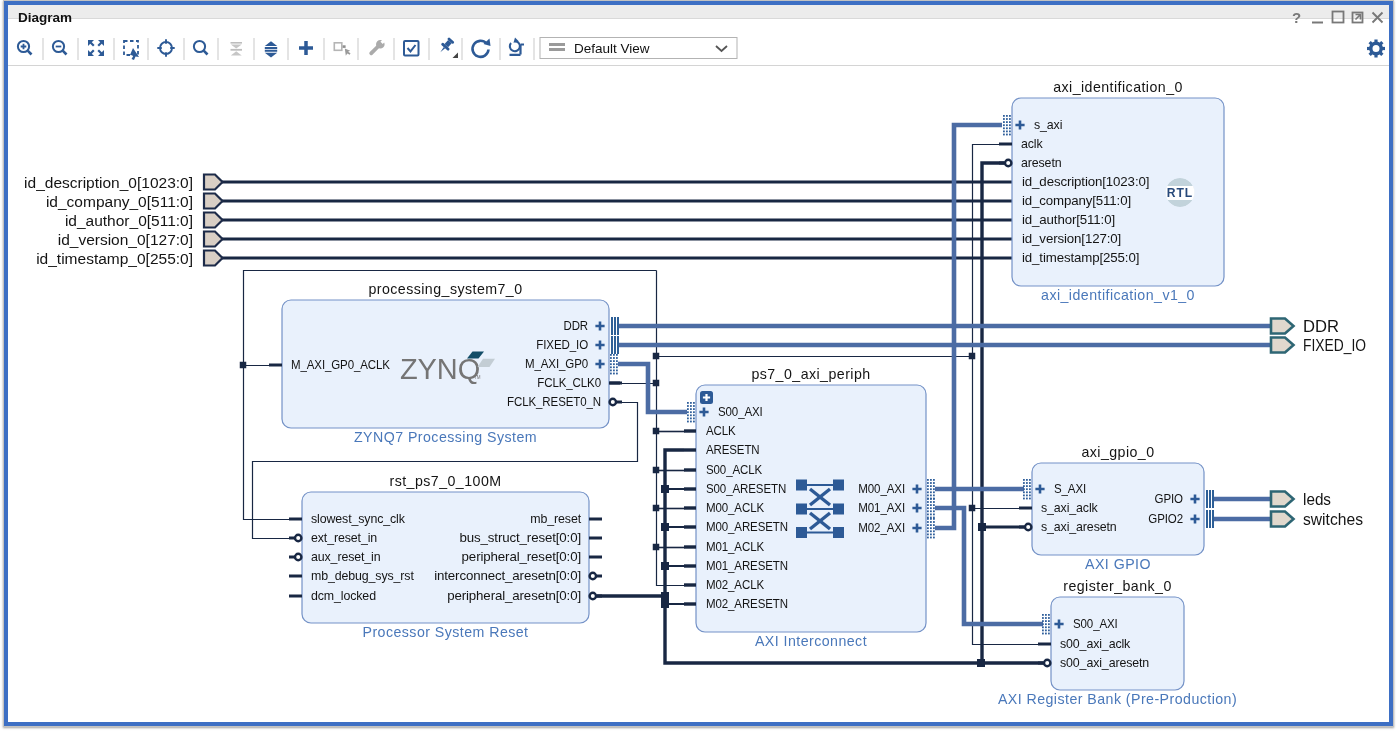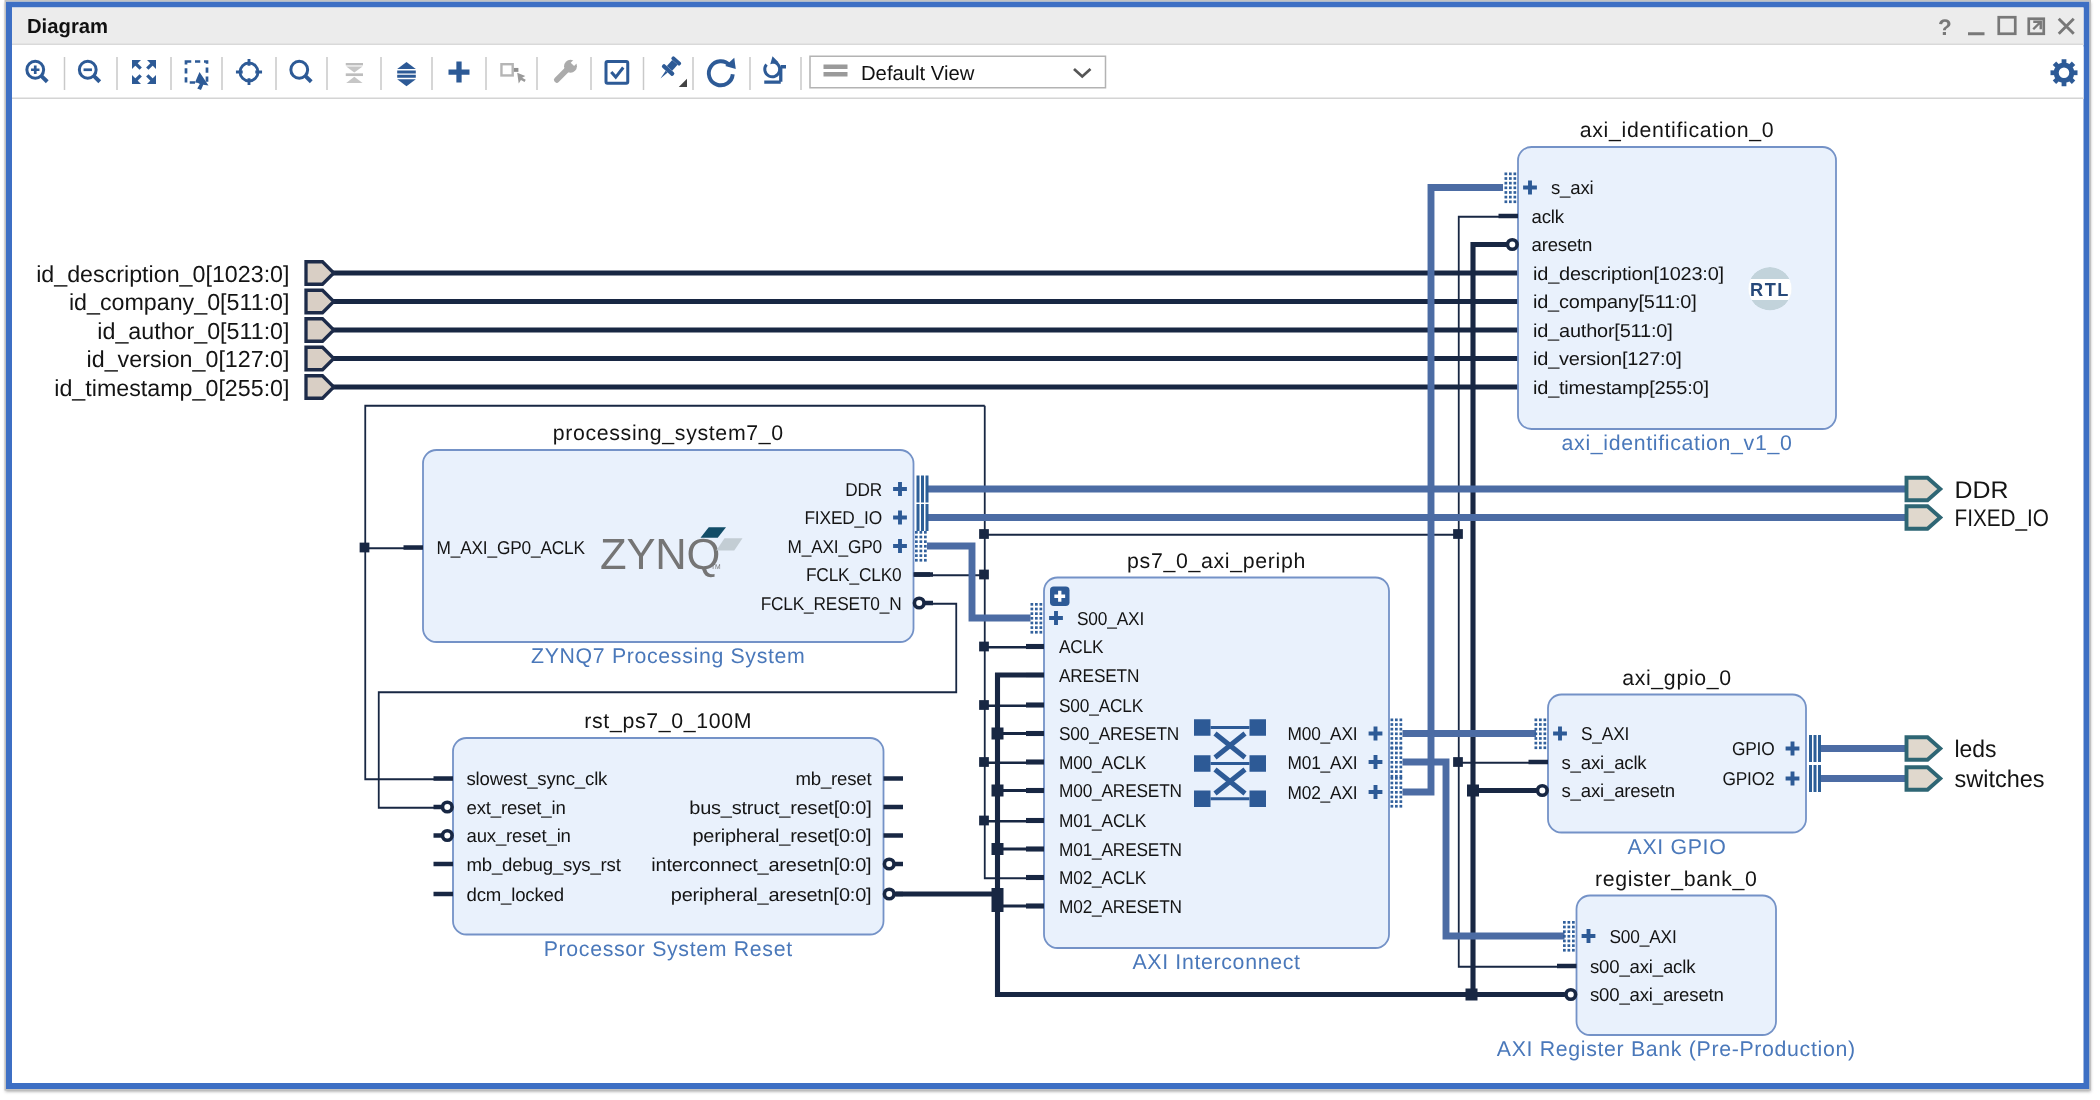--- a/index.html
+++ b/index.html
@@ -1,16 +1,16 @@
 <!DOCTYPE html>
 <html><head><meta charset="utf-8"><style>
 *{margin:0;padding:0;box-sizing:border-box}
 body{width:1400px;height:733px;background:#fff;font-family:"Liberation Sans",sans-serif;position:relative;overflow:hidden}
 #win{position:absolute;left:4px;top:1px;width:1389px;height:725px;border:4px solid #3d6fc4;background:#fff;box-shadow:0 1px 2px 1px rgba(130,130,130,.75);outline:1px solid #c2c2c2}
-#title{position:absolute;left:0;top:0;width:100%;height:25px;background:#ececec;border-bottom:1px solid #d9d9d9}
+#title{position:absolute;left:0;top:0;width:100%;height:14px;background:#ececec;border-bottom:1px solid #d9d9d9}
 #title span{position:absolute;left:10px;top:5px;font-size:13.5px;font-weight:bold;color:#111}
 #tbar{position:absolute;left:0;top:26px;width:100%;height:35px;background:#fff;border-bottom:1px solid #d4d4d4}
 svg{position:absolute;left:0;top:0}
 </style></head><body>
 <div id="win">
 <div id="title">
       <span>Diagram</span>
     </div>
 <div id="tbar"></div>
 </div>

